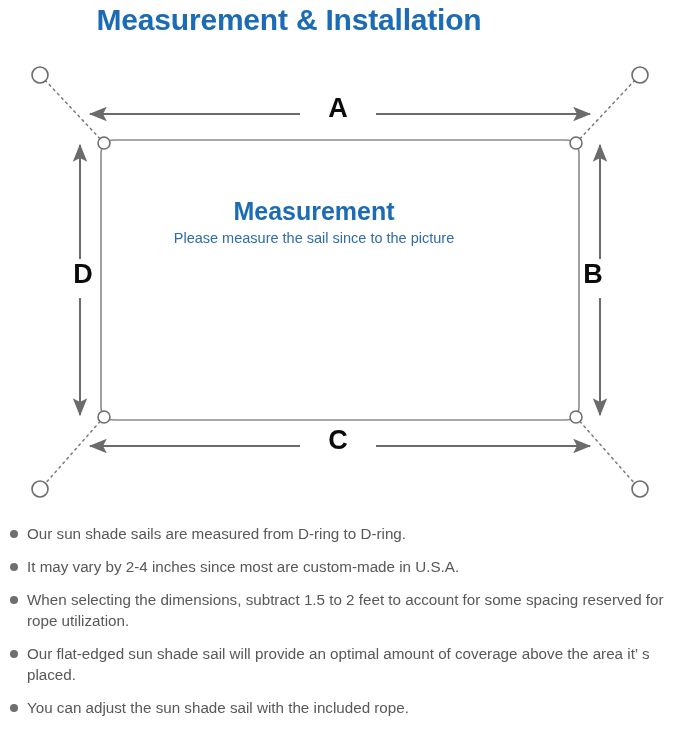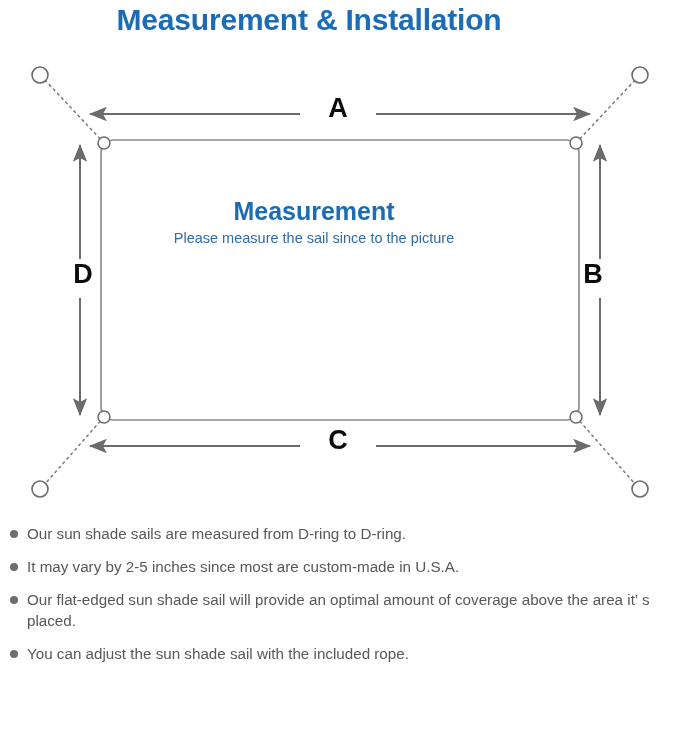--- a/index.html
+++ b/index.html
@@ -20,21 +20,20 @@
     left: 0;
     top: 0;
     width: 578px;
     text-align: center;
     font-size: 30px;
     font-weight: bold;
     color: #1b6bb5;
     letter-spacing: -0.2px;
     line-height: 40px;
     white-space: nowrap;
-    margin-left: 20px;
   }
 
   #diagram {
     position: absolute;
     left: 0;
     top: 44px;
     width: 679px;
     height: 470px;
   }
 
@@ -151,21 +150,25 @@
 <div class="dim-label" id="dim-c">C</div>
 <div class="dim-label" id="dim-d">D</div>
 
 <div id="notes">
   <div class="note-item">
     <span class="note-bullet"></span>
     <span>Our sun shade sails are measured from D-ring to D-ring.</span>
   </div>
   <div class="note-item">
     <span class="note-bullet"></span>
-    <span>It may vary by 2-5 inches since most are custom-made in U.S.A.</span>
+    <span>It may vary by 2-4 inches since most are custom-made in U.S.A.</span>
+  </div>
+  <div class="note-item">
+    <span class="note-bullet"></span>
+    <span>When selecting the dimensions, subtract 1.5 to 2 feet to account for some spacing reserved for rope utilization.</span>
   </div>
   <div class="note-item">
     <span class="note-bullet"></span>
     <span>Our flat-edged sun shade sail will provide an optimal amount of coverage above the area it’ s placed.</span>
   </div>
   <div class="note-item">
     <span class="note-bullet"></span>
     <span>You can adjust the sun shade sail with the included rope.</span>
   </div>
 </div>

